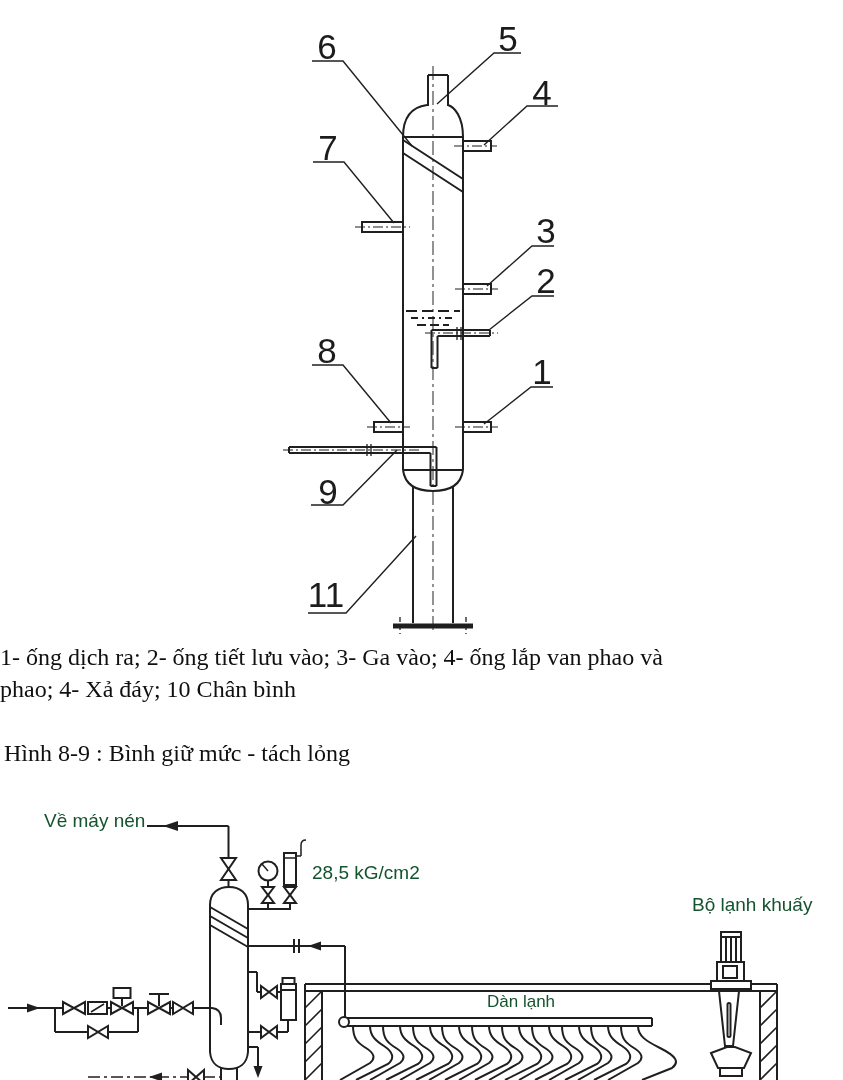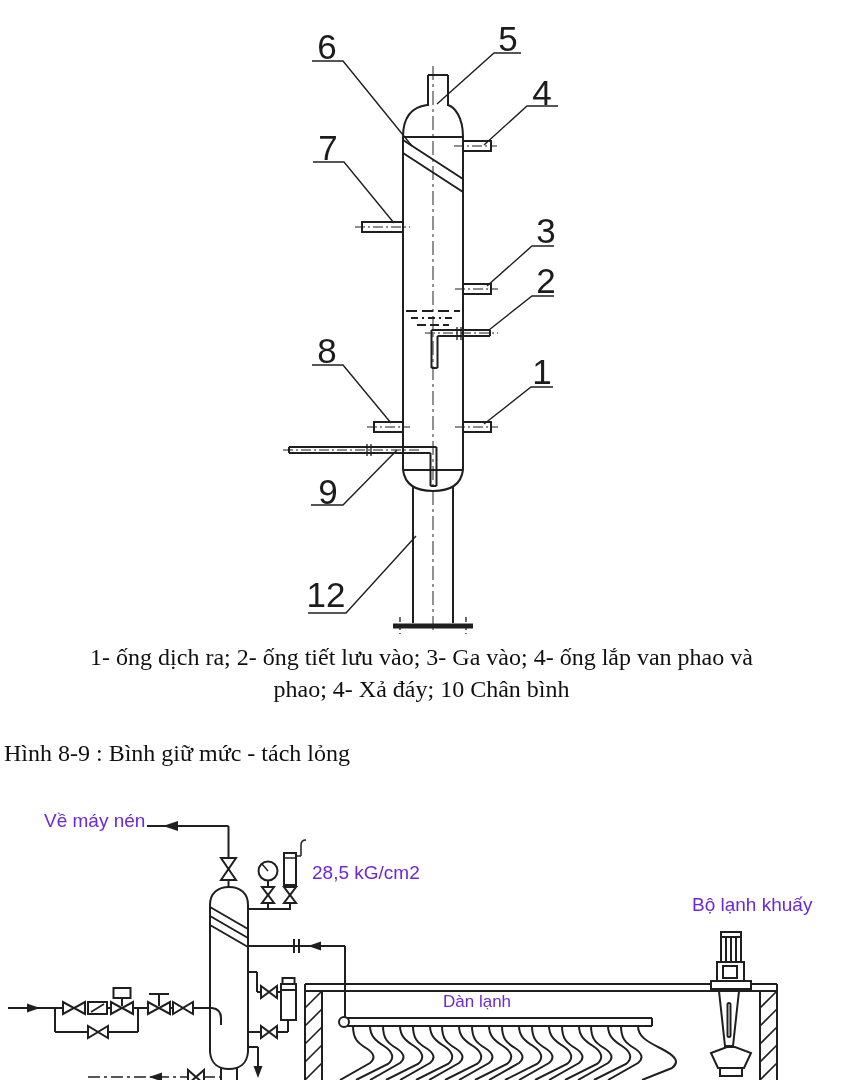--- a/index.html
+++ b/index.html
@@ -1,26 +1,26 @@
 <!DOCTYPE html>
 <html><head>
 <meta charset="utf-8">
 <style>
   html,body{margin:0;padding:0;background:#fff;}
   .page{position:relative;width:843px;height:1080px;background:#ffffff;overflow:hidden;
         font-family:"Liberation Sans",sans-serif;color:#111;}
   svg.diagram{position:absolute;left:0;top:0;}
   .callout{position:absolute;transform:translate(-50%,-50%);font-size:35px;line-height:1;
            color:#1c1c1c;font-family:"Liberation Sans",sans-serif;}
-  .caption{position:absolute;top:641px;left:0;width:843px;text-align:center;
+  .caption{position:absolute;top:641px;left:0;width:843px;
            font-family:"Liberation Serif","DejaVu Serif",serif;font-size:24px;line-height:32px;color:#101010;}
   .caption-title{position:absolute;top:740px;left:4px;
            font-family:"Liberation Serif","DejaVu Serif",serif;font-size:24px;color:#101010;text-align:right;}
-  .f2label{position:absolute;font-size:19px;color:#6d28d9;white-space:nowrap;}
-  .f2label.small{font-size:17px;}
+  .f2label{position:absolute;font-size:19px;color:#14532d;white-space:nowrap;}
+  .f2label.small{font-size:17px;margin-left:44px;}
 </style>
 </head>
 <body>
 
 <div class="page">
 
   <svg class="diagram" width="843" height="1080" viewBox="0 0 843 1080">
 
     <g stroke="#1f1f1f" stroke-width="2" fill="none">
 
@@ -270,21 +270,21 @@
 
   <div class="callout" style="left:542px;top:371px">1</div>
   <div class="callout" style="left:546px;top:280px">2</div>
   <div class="callout" style="left:546px;top:230px">3</div>
   <div class="callout" style="left:542px;top:92px">4</div>
   <div class="callout" style="left:508px;top:38px">5</div>
   <div class="callout" style="left:327px;top:46px">6</div>
   <div class="callout" style="left:328px;top:147px">7</div>
   <div class="callout" style="left:327px;top:350px">8</div>
   <div class="callout" style="left:328px;top:491px">9</div>
-  <div class="callout" style="left:326px;top:594px">12</div>
+  <div class="callout" style="left:326px;top:594px">11</div>
 
   <div class="caption">
     <div>1- ống dịch ra; 2- ống tiết lưu vào; 3- Ga vào; 4- ống lắp van phao và</div>
     <div>phao; 4- Xả đáy; 10 Chân bình</div>
   </div>
   <div class="caption-title">Hình 8-9 : Bình giữ mức - tách lỏng</div>
 
   <div class="f2label" style="left:44px;top:810px">Về máy nén</div>
   <div class="f2label" style="left:312px;top:862px">28,5 kG/cm2</div>
   <div class="f2label" style="left:692px;top:894px">Bộ lạnh khuấy</div>

